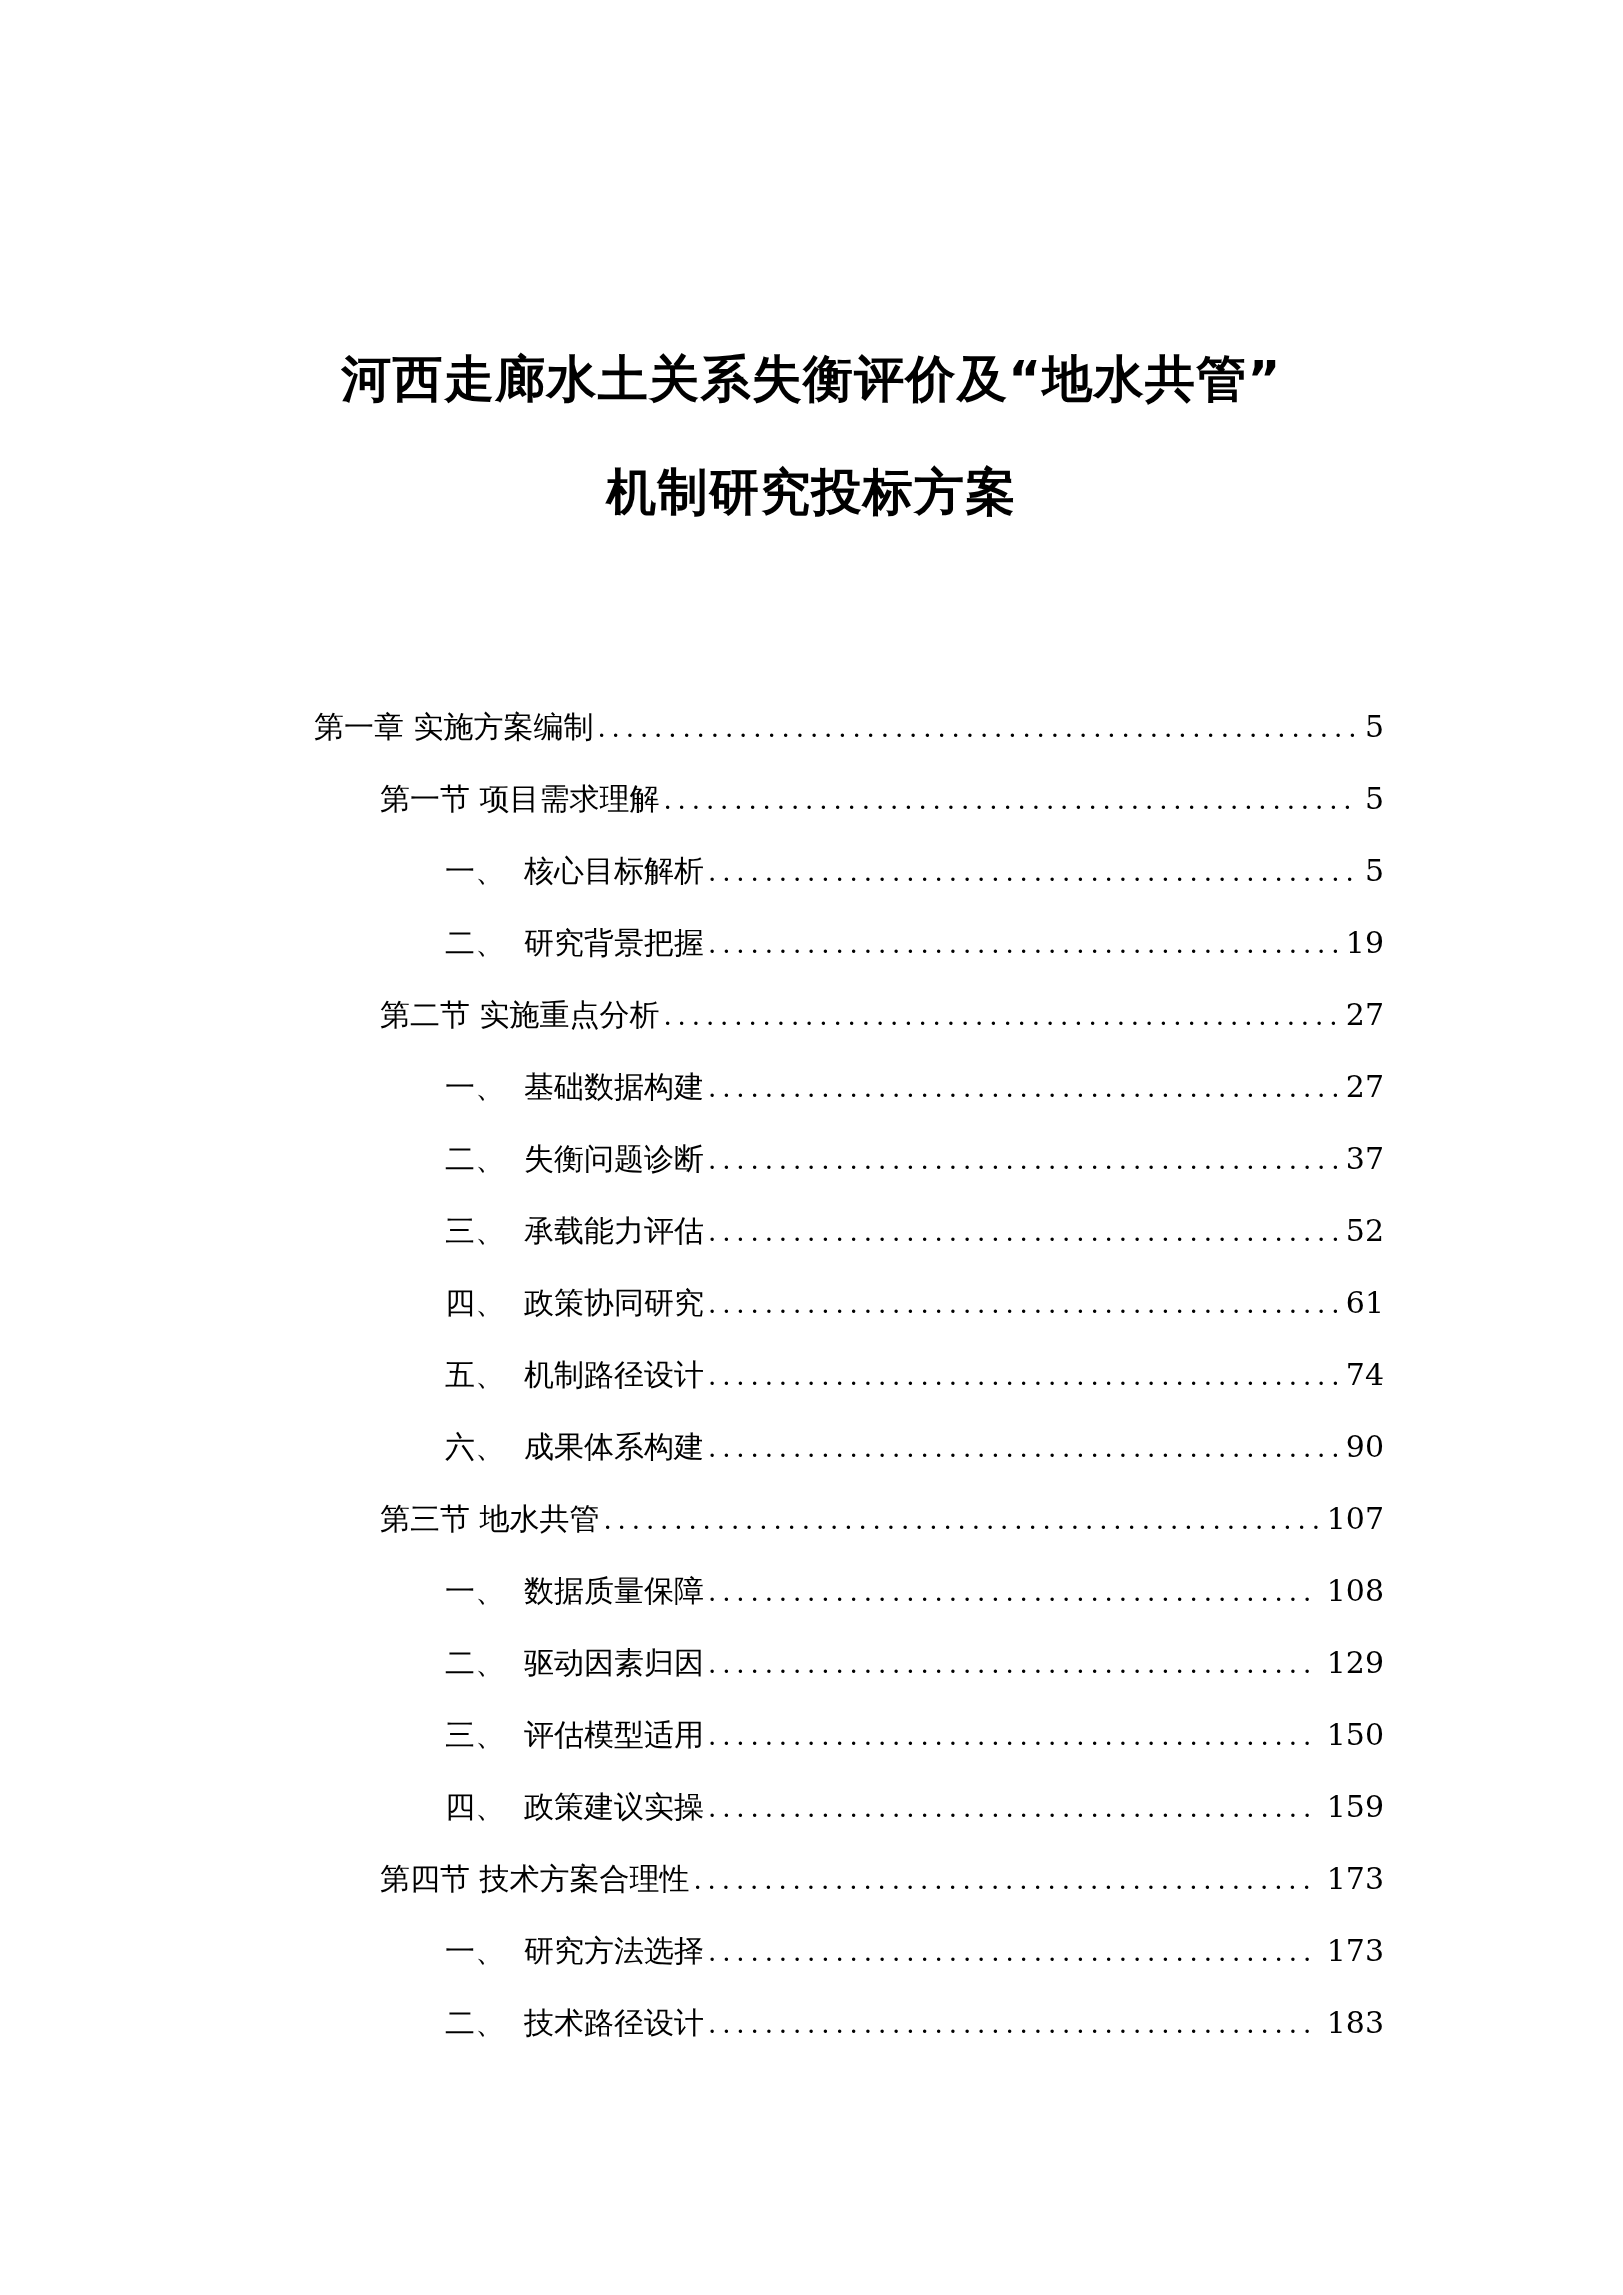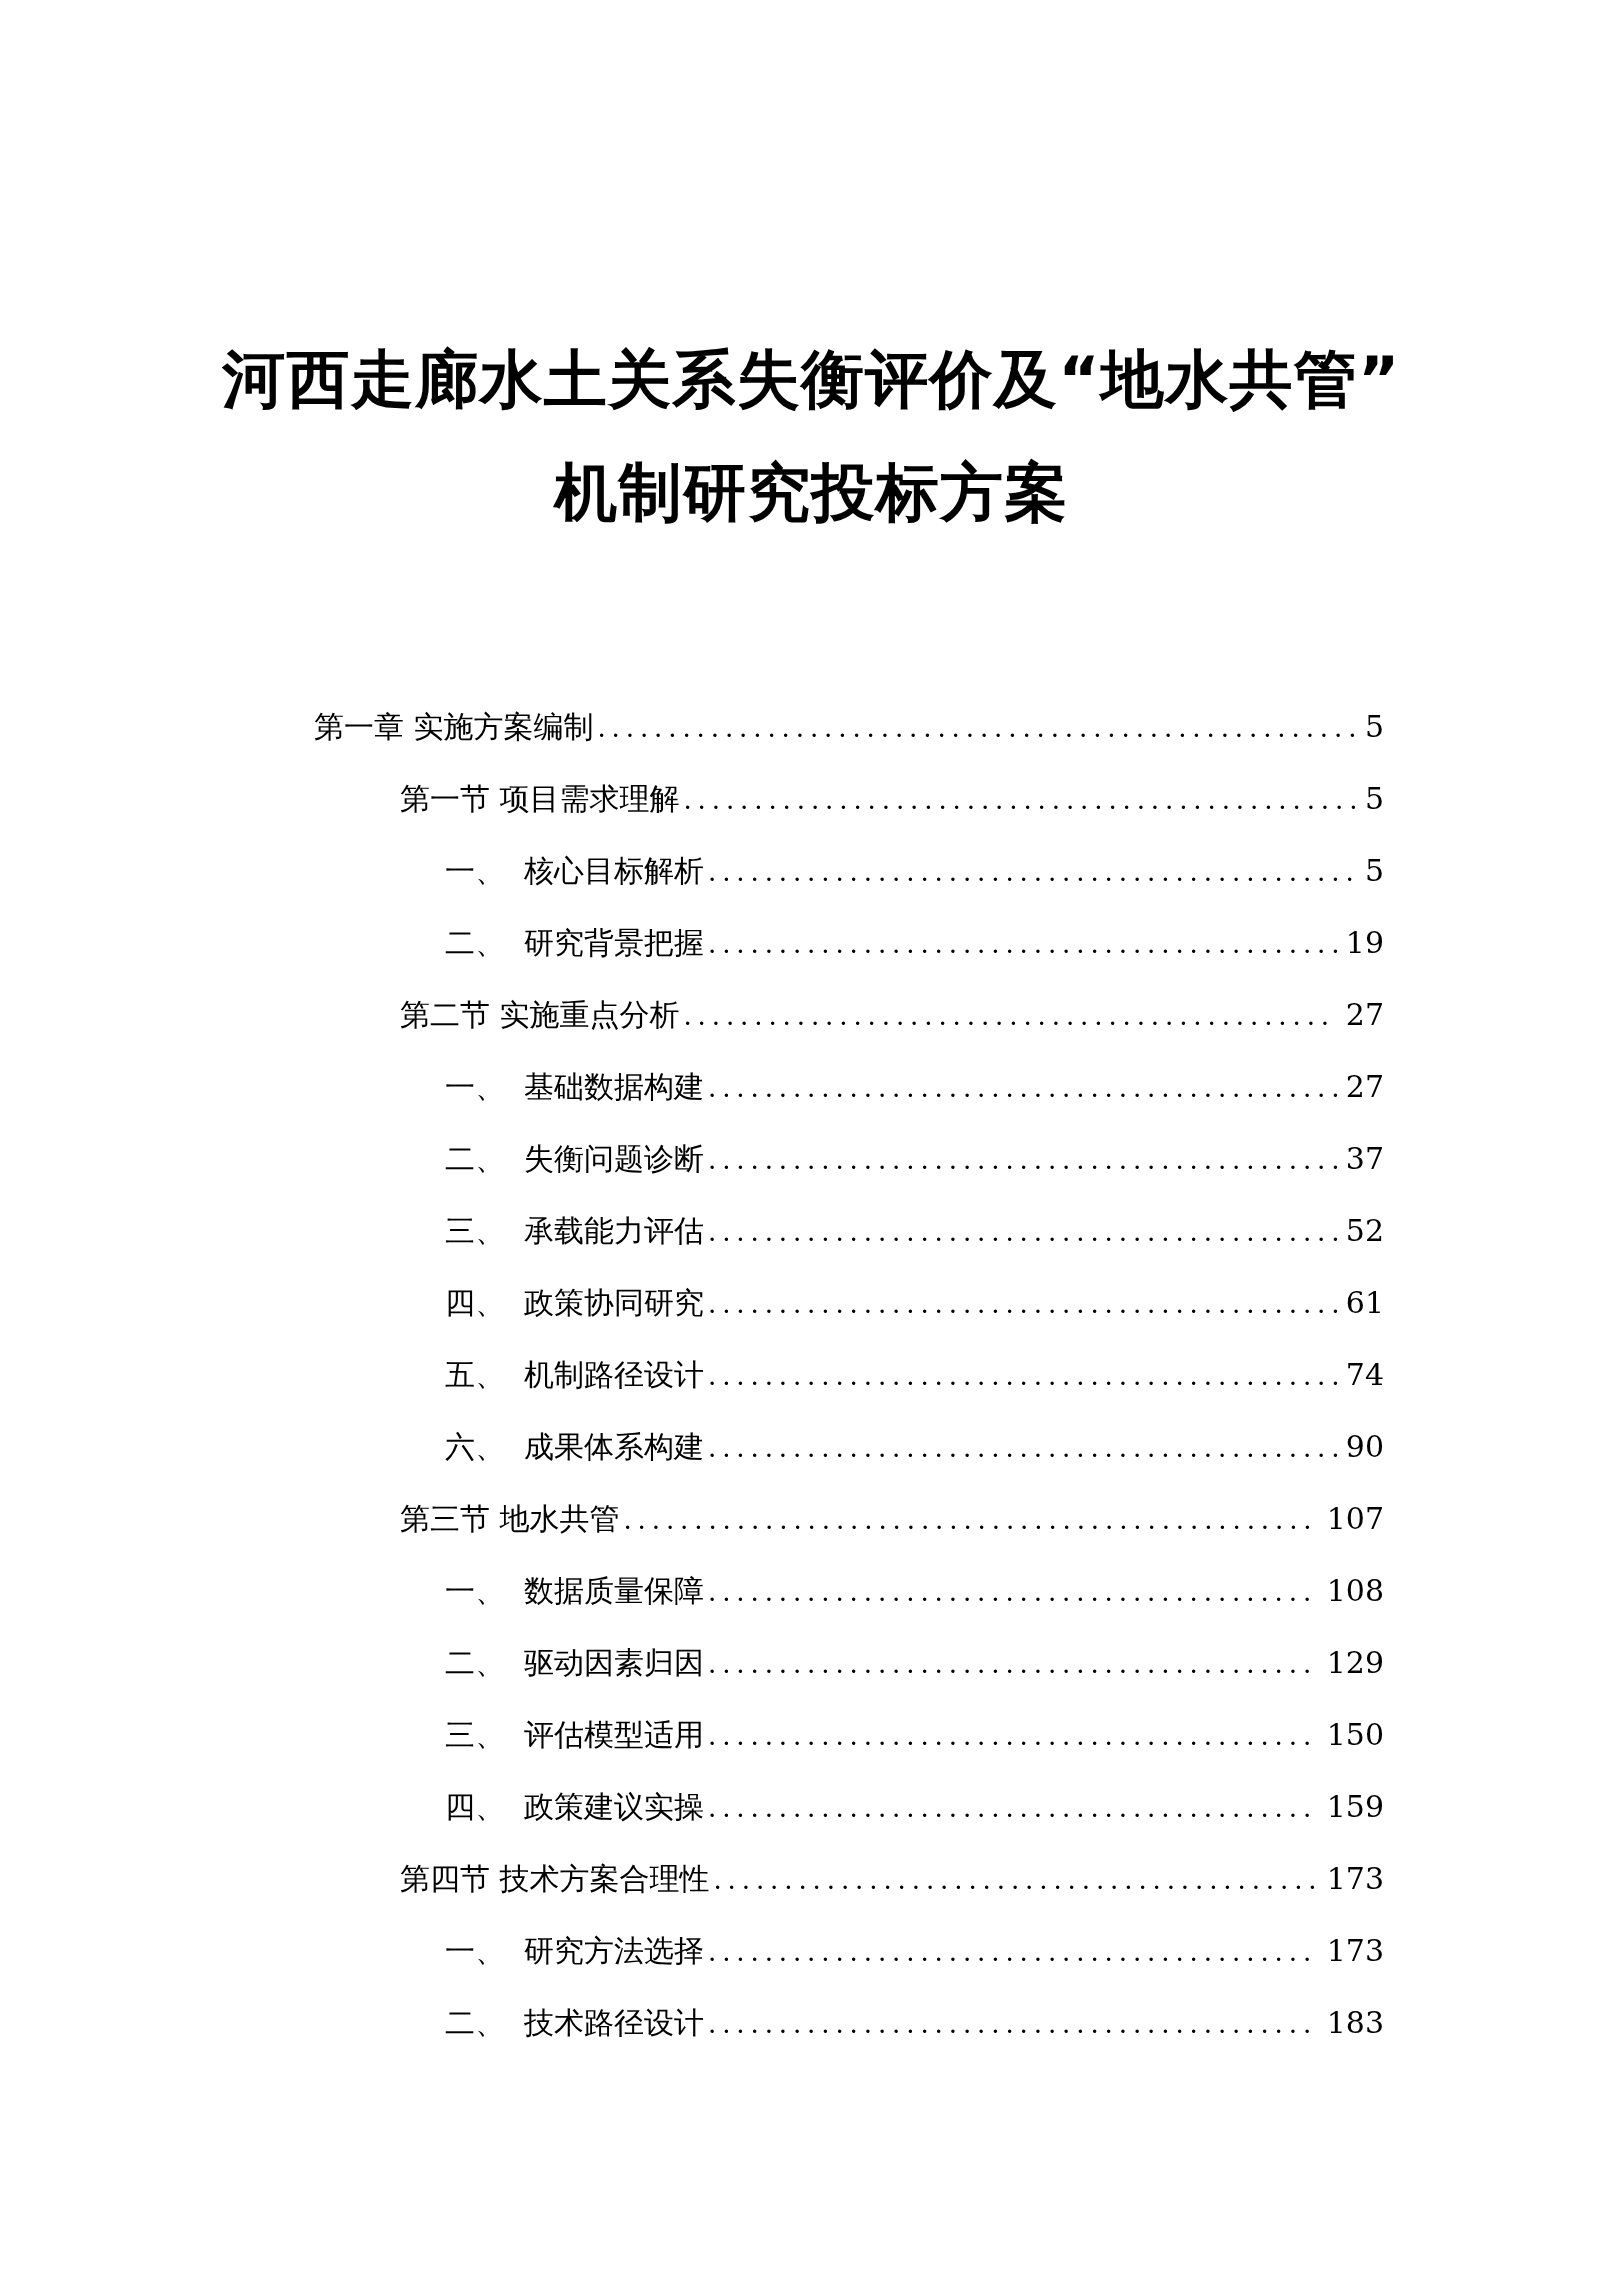--- a/index.html
+++ b/index.html
@@ -1,31 +1,31 @@
 <!DOCTYPE html>
 <html style="font-size:10.5px"><head>
 <meta charset="utf-8">
 <style>
   html, body { margin:0; padding:0; background:#ffffff; }
   body { width:1623px; height:2295px; position:relative; overflow:hidden;
          font-family:"DejaVu Serif","Liberation Serif",serif; color:#000; }
   .title { position:absolute; left:0; width:1623px; text-align:center;
            font-family:"DejaVu Sans","Liberation Sans",sans-serif; font-weight:bold;
-           font-size:63px; line-height:79px; letter-spacing:1.3px; }
+           font-size:50px; line-height:79px; letter-spacing:1.3px; }
   #title1 { top:340px; }
   #title2 { top:453px; }
   .toc { position:absolute; top:707px; left:0; width:1623px; }
   .entry { position:absolute; display:flex; align-items:baseline;
            font-size:30px; line-height:39px; height:39px; right:239px; }
   .entry .label { white-space:pre; padding-right:3.9px; }
   .entry .leader { flex:1; overflow:hidden; white-space:nowrap; letter-spacing:5.9px;
                    color:#000; font-size:26px; }
   .entry .page { padding-left:9.2px; white-space:nowrap; }
   .lvl0 { left:314px; }
-  .lvl1 { left:400px;text-align:center; }
+  .lvl1 { left:380px;text-align:center; }
   .lvl2 { left:445px;justify-content:space-between; }
 </style>
 </head>
 <body>
 
 <div class="title" id="title1">河西走廊水土关系失衡评价及“地水共管”</div>
 <div class="title" id="title2">机制研究投标方案</div>
 
 <div class="toc">
   <div class="entry lvl0" style="top:0px">

